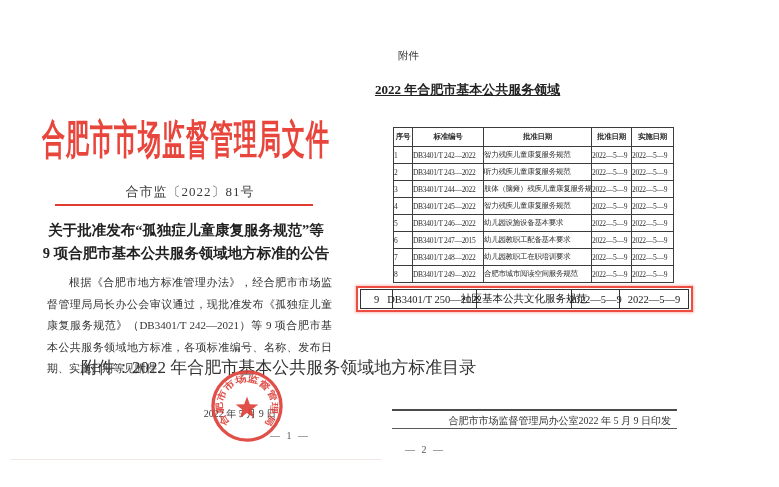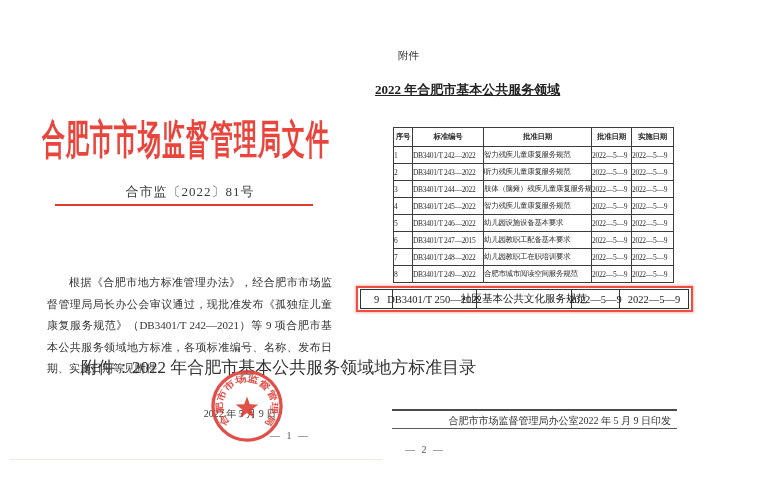--- a/index.html
+++ b/index.html
@@ -87,20 +87,24 @@
 </style>
 </head>
 <body>
 
 <div class="canvas">
 
   <div class="page-left">
     <div class="org-title">合肥市市场监督管理局文件</div>
     <div class="doc-number">合市监〔2022〕81号</div>
     <div class="red-rule"></div>
+    <div class="doc-title">
+      <div>关于批准发布“孤独症儿童康复服务规范”等</div>
+      <div>9 项合肥市基本公共服务领域地方标准的公告</div>
+    </div>
     <div class="body-par">根据《合肥市地方标准管理办法》，经合肥市市场监督管理局局长办公会审议通过，现批准发布《孤独症儿童康复服务规范》（DB3401/T 242—2021）等 9 项合肥市基本公共服务领域地方标准，各项标准编号、名称、发布日期、实施日期等见附件。</div>
     <div class="attach-line">附件：2022 年合肥市基本公共服务领域地方标准目录</div>
     <div class="date-line">2022 年 5 月 9 日</div>
 
     <svg class="seal" viewBox="0 0 100 100">
       <circle cx="50" cy="50" r="46" fill="none" stroke="#dd3c35" stroke-width="4.5"></circle>
       <polygon fill="#dd3c35" points="50,37 53.8,47.7 65.2,48.1 56.2,55.0 59.4,65.9 50,59.5 40.6,65.9 43.8,55.0 34.8,48.1 46.2,47.7"></polygon>
       <path id="sealArc" d="M 26.7,73.3 A 33,33 0 1 1 73.3,73.3" fill="none"></path>
       <text font-size="11.5" fill="#dd3c35" font-family="Liberation Serif, DejaVu Serif, serif" font-weight="bold">
         <textPath href="#sealArc" startOffset="0" textLength="155" lengthAdjust="spacingAndGlyphs">合肥市市场监督管理局</textPath>

